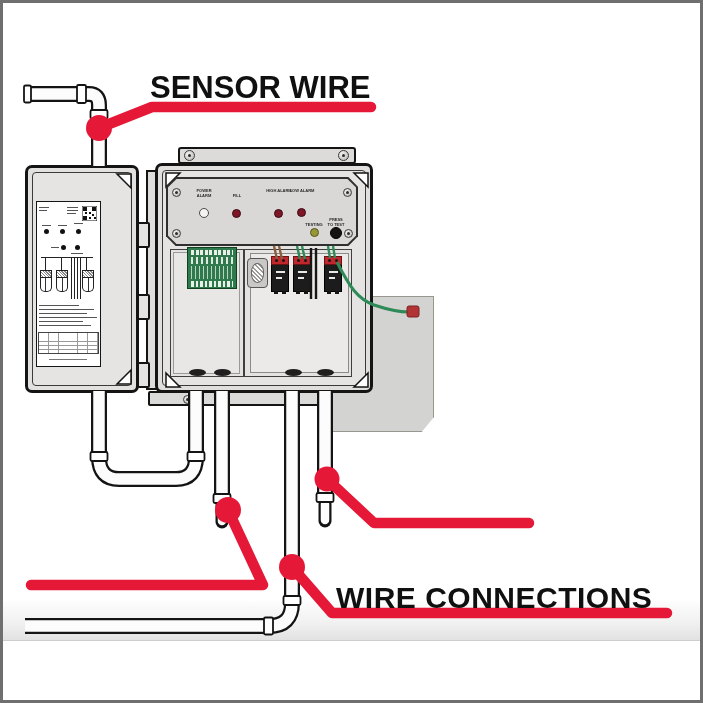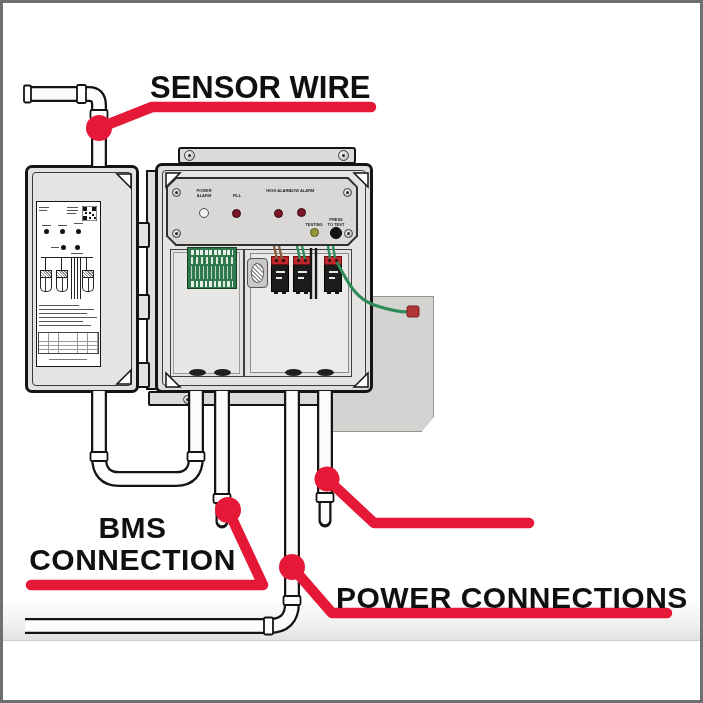--- a/index.html
+++ b/index.html
@@ -317,19 +317,15 @@
     </g>
     <g fill="var(--accent)">
       <circle cx="99" cy="128" r="13"></circle>
       <circle cx="228" cy="510" r="13"></circle>
       <circle cx="327" cy="479" r="12.5"></circle>
       <circle cx="292" cy="567" r="13"></circle>
     </g>
   </svg>
 
   <div class="callout cl-sensor">SENSOR WIRE</div>
-  <div class="callout cl-bms">
-    <div>BMS</div>
-    <div>CONNECTION</div>
-  </div>
-  <div class="callout cl-valve">POWER CONNECTIONS</div>
+  <div class="callout cl-valve">WIRE CONNECTIONS</div>
 
 </div>
 
 </body></html>

